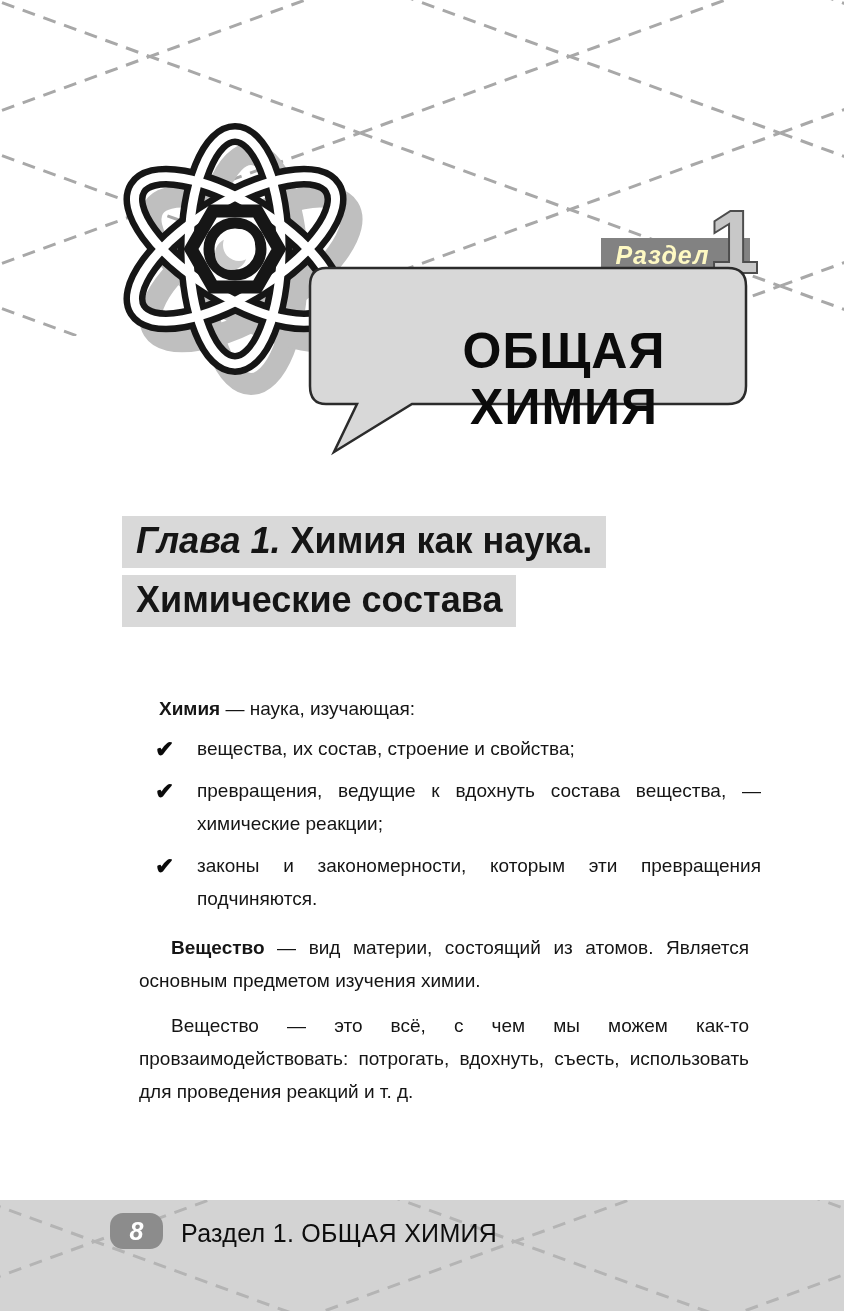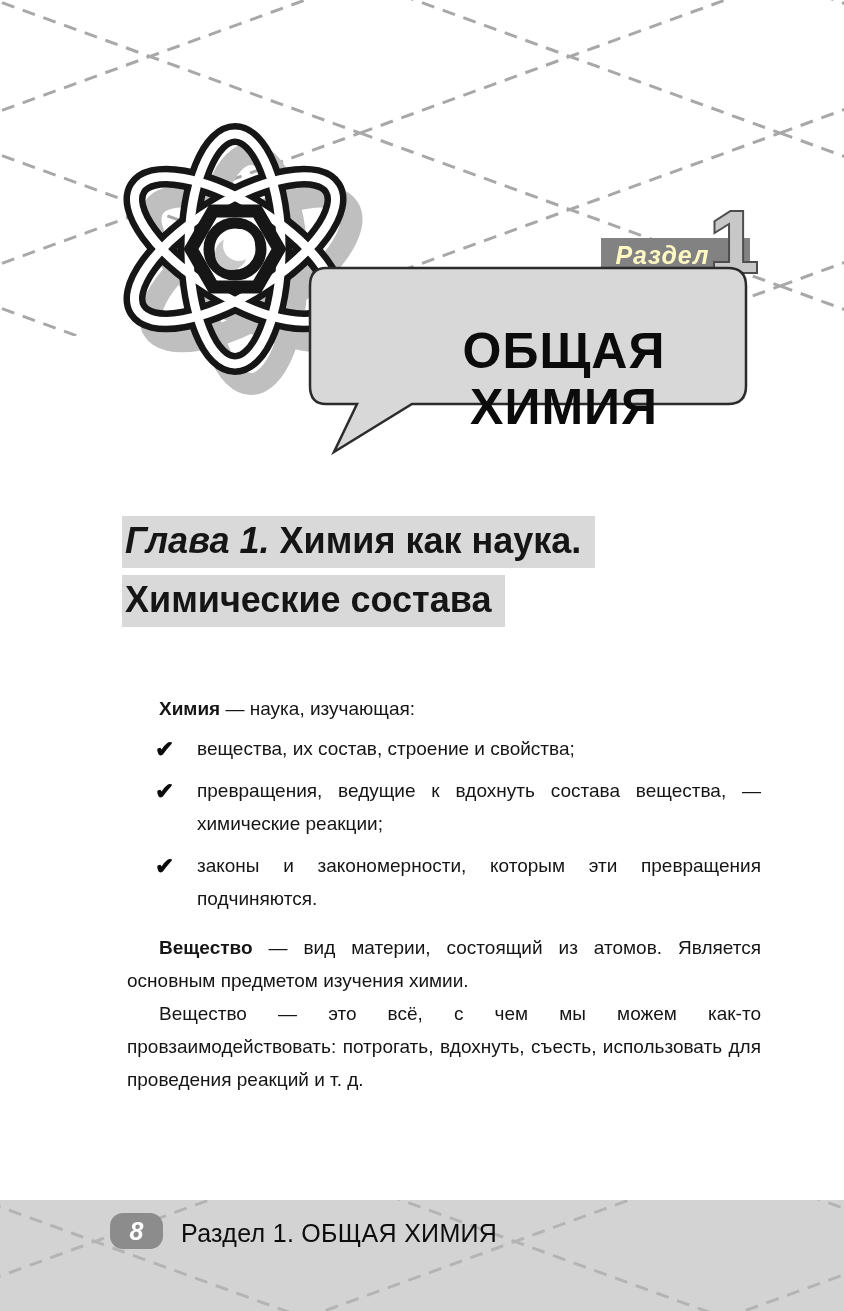--- a/index.html
+++ b/index.html
@@ -12,30 +12,30 @@
   .section-tab{position:absolute;left:601px;top:238px;width:149px;height:35px;background:#828282;
                display:flex;align-items:center;justify-content:center;padding-right:26px;box-sizing:border-box;}
   .section-tab span{color:#fef9c3;font-style:italic;font-weight:bold;font-size:25px;letter-spacing:1px;}
   .big-one{position:absolute;left:694px;top:196px;}
   .bubble{position:absolute;left:308px;top:266px;width:444px;height:200px;}
   .bubble-text{position:absolute;left:2px;top:2px;width:508px;height:138px;display:flex;flex-direction:column;
                align-items:center;justify-content:center;margin-top:42px;}
   .bubble-text span{font-weight:bold;font-size:50px;line-height:56px;letter-spacing:1px;color:#0b0b0b;}
   .chapter{position:absolute;left:122px;top:516px;}
   .chapter .line{margin-bottom:7px;}
-  .chapter .hl{display:inline-block;background:#d9d9d9;padding:5px 14px 7px 3px;
+  .chapter .hl{display:inline-block;background:#d9d9d9;padding:5px 14px 7px 14px;
                font-size:36px;font-weight:bold;line-height:40px;color:#151515;}
   .chapter .lbl{font-style:italic;}
   .content{position:absolute;left:127px;top:692px;width:634px;font-size:19px;line-height:33px;color:#151515;}
   .intro{text-indent:32px;margin:0 0 7px 0;}
   .term{font-weight:bold;}
   .checklist{list-style:none;margin:0 0 16px 0;padding:0;}
   .checklist li{position:relative;padding-left:70px;margin-bottom:9px;text-align:justify;}
   .check{position:absolute;left:28px;top:1px;font-size:23px;font-weight:bold;color:#0a0a0a;}
-  .para{margin:0;text-indent:32px;text-align:justify;}
+  .para{margin:12px;text-indent:32px;text-align:justify;}
   .page-badge{position:absolute;left:110px;top:1213px;width:53px;height:36px;background:#8c8c8c;
               border-radius:13px;display:flex;align-items:center;justify-content:center;}
   .page-badge span{color:#fff;font-weight:bold;font-style:italic;font-size:25px;}
   .footer-title{position:absolute;left:181px;top:1219px;font-weight:normal;font-size:25px;color:#0d0d0d;letter-spacing:0.3px;}
 </style>
 </head>
 <body>
 
 <div class="page">
 

